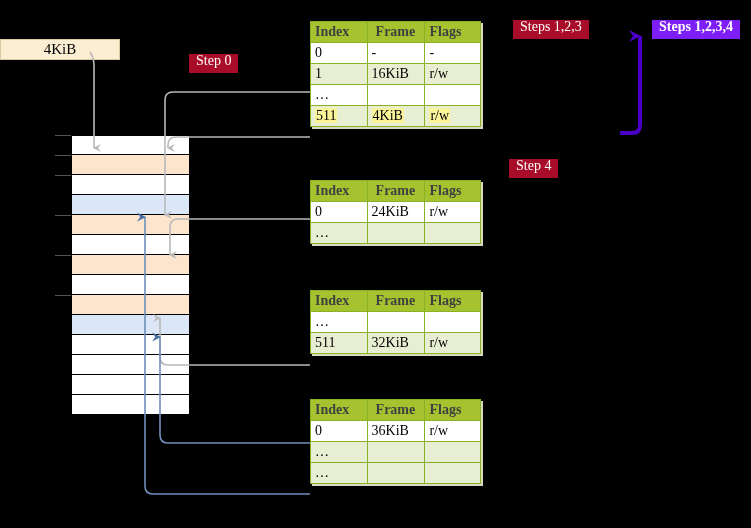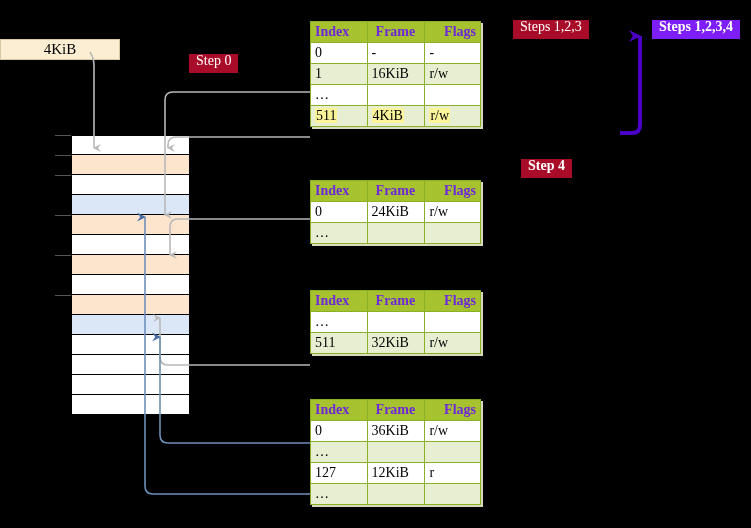--- a/index.html
+++ b/index.html
@@ -24,27 +24,27 @@
         border:1px solid #000;box-sizing:border-box;border-top:none;}
   .mrow.first{border-top:1px solid #000;}
   .tick{position:absolute;width:16px;height:0;border-top:1px solid #555;}
 
   
   .ptab{position:absolute;width:171px;border-collapse:collapse;
         background:#fff;font-size:14px;color:#000;
         box-shadow:2px 2px 0 #d9d9c0;}
   .ptab td,.ptab th{border:1px solid #8ab025;padding:2px 4px;
         height:17px;box-sizing:border-box;text-align:left;font-weight:normal;}
-  .ptab th{background:#a6c32f;color:#6d28d9;font-weight:bold;font-size:14px;}
+  .ptab th{background:#a6c32f;color:#404040;font-weight:bold;font-size:14px;}
   .ptab td:nth-child(1){width:57px;}
   .ptab td:nth-child(2){width:58px;}
   .ptab td:nth-child(3){width:56px;}
   .ptab th:nth-child(1){width:57px;}
   .ptab th:nth-child(2){width:58px;padding-left:8px;}
-  .ptab th:nth-child(3){width:56px;text-align:right;}
+  .ptab th:nth-child(3){width:56px;}
   tr.alt td{background:#e8eed2;}
   tr.plain td{background:#ffffff;}
   .hl{background:#fbf59a;padding:0 1px;}
 
   svg.overlay{position:absolute;left:0;top:0;width:751px;height:528px;
               pointer-events:none;}
 </style>
 </head>
 <body>
 
@@ -54,21 +54,21 @@
 
 <div class="badge crimson" style="left:189px;top:54px;">
   <span>Step 0</span>
 </div>
 <div class="badge crimson" style="left:513px;top:20px;">
   <span>Steps 1,2,3</span>
 </div>
 <div class="badge violet" style="left:652px;top:20px;">
   <span>Steps 1,2,3,4</span>
 </div>
-<div class="badge crimson" style="left:521px;top:159px;font-weight:bold;">
+<div class="badge crimson" style="left:509px;top:159px;">
   <span>Step 4</span>
 </div>
 
 <div id="memcol">
     <div class="mrow first" style="top: 0px; background: rgb(255, 255, 255);"></div>
     <div class="tick" style="left: -16px; top: 0px;"></div>
     <div class="mrow" style="top: 20px; background: rgb(253, 228, 205);"></div>
     <div class="tick" style="left: -16px; top: 20px;"></div>
     <div class="mrow" style="top: 40px; background: rgb(255, 255, 255);"></div>
     <div class="tick" style="left: -16px; top: 40px;"></div>
@@ -165,25 +165,20 @@
       <tr class="plain">
         <td>0</td>
         <td>36KiB</td>
         <td>r/w</td>
       </tr>
       <tr class="alt">
         <td>…</td>
         <td></td>
         <td></td>
       </tr>
-      <tr class="plain">
-        <td>127</td>
-        <td>12KiB</td>
-        <td>r</td>
-      </tr>
       <tr class="alt">
         <td>…</td>
         <td></td>
         <td></td>
       </tr>
     </tbody>
   </table>
 
 <svg class="overlay">
   <defs>

